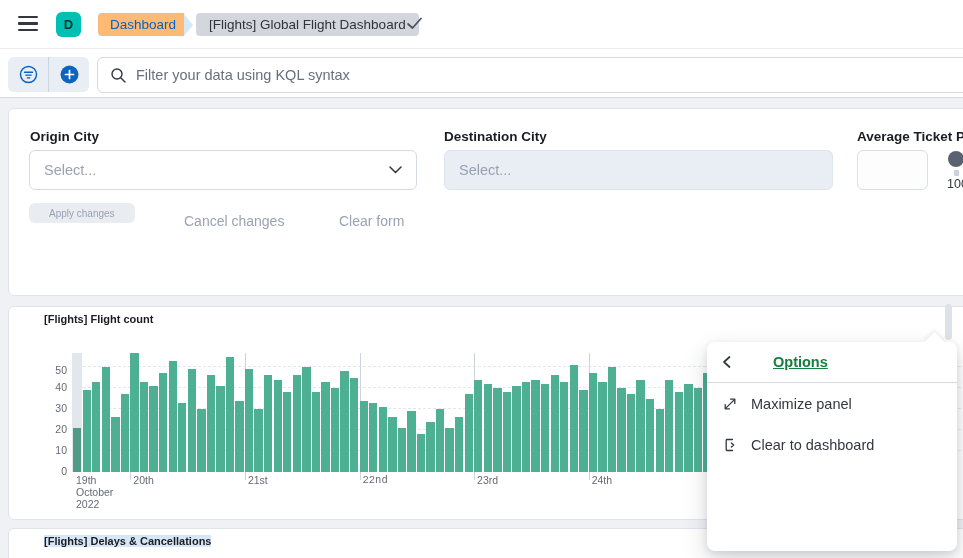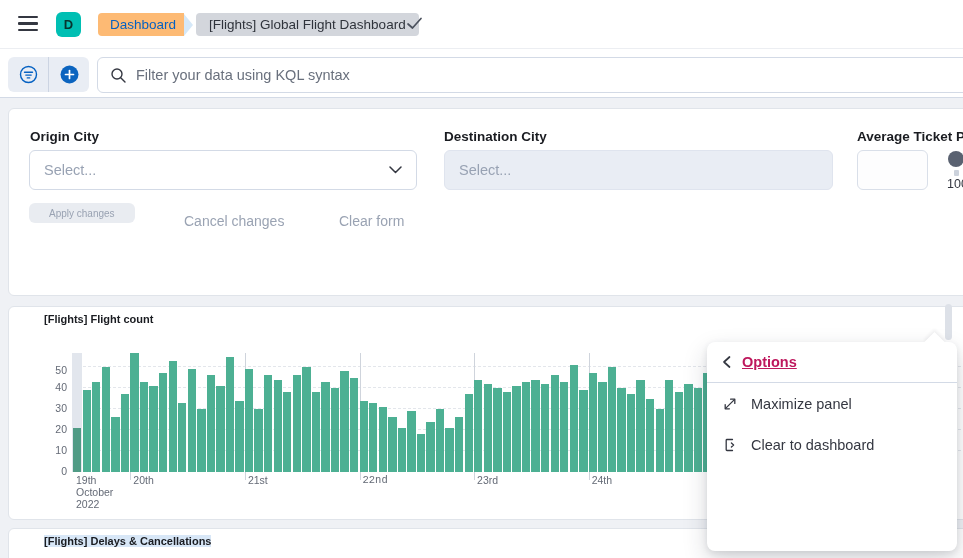--- a/index.html
+++ b/index.html
@@ -76,21 +76,21 @@
     border:1px solid #e0e4ea; border-radius:6px; }
   #delays-title { display:inline-block; background:#d8e7f7; }
 
   
   #ctx-menu { position:absolute; left:707px; top:342px; width:250px; height:209px; background:#fff;
     border-radius:8px; box-shadow:0 10px 24px rgba(32,38,53,.18), 0 2px 6px rgba(32,38,53,.1); }
   #ctx-arrow { position:absolute; left:220px; top:-7px; width:15px; height:15px; background:#fff;
     transform:rotate(45deg); box-shadow:-2px -2px 3px rgba(32,38,53,.06); }
   #ctx-header { position:relative; display:flex; align-items:center; gap:10px; height:41px; padding:0 14px;
     border-bottom:1px solid #d3dae6; cursor:pointer; }
-  #ctx-header .hdr-text { font-size:14.5px; font-weight:700; color:#be185d; text-decoration:underline; }
+  #ctx-header .hdr-text { font-size:14.5px; font-weight:700; color:#15803d; text-decoration:underline;margin-left:31px; }
   .ctx-item { display:flex; align-items:center; gap:13px; height:41px; padding:0 15px; font-size:14.5px;
     color:#343741; cursor:pointer; background:#fff; }
   .ctx-item.underline span.lbl { text-decoration:underline; }
 
   #scrollbar-thumb { position:absolute; left:945px; top:304px; width:7px; height:36px; background:#dde1e8; border-radius:4px; }
 
   svg { display:block; }
 </style>
 </head>
 <body>

